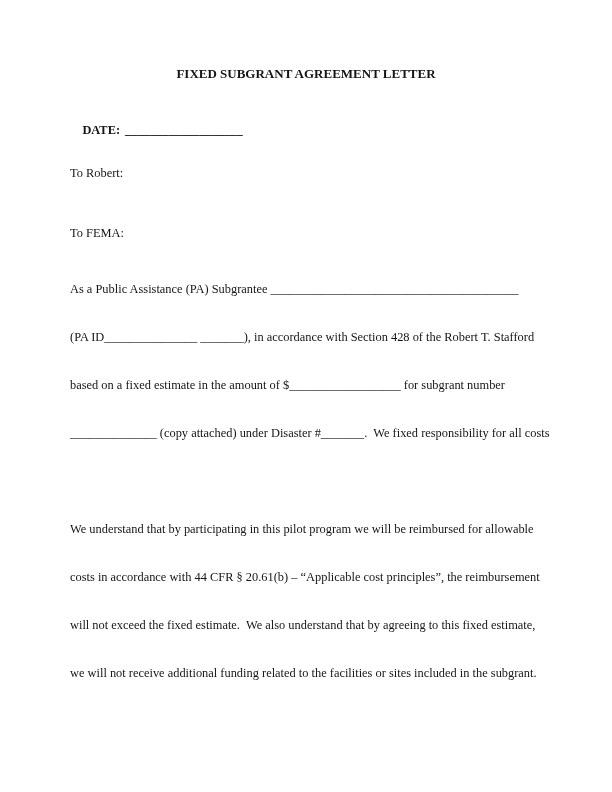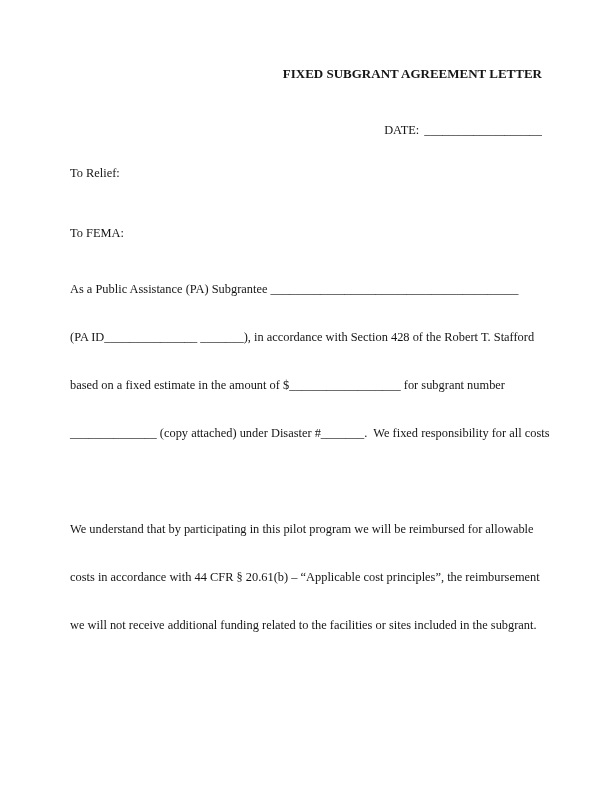--- a/index.html
+++ b/index.html
@@ -12,64 +12,66 @@
     box-sizing: border-box;
     padding: 0 70px 0 70px;
     overflow: hidden;
     font-family: "Liberation Serif", "DejaVu Serif", serif;
     font-size: 12.4px;
     line-height: 16px;
     color: #151515;
   }
   .doc-title {
     margin-top: 66px;
-    text-align: right;
+    text-align: center;
     font-weight: bold;
     font-size: 13px;
     line-height: 16px;
     white-space: pre;
   }
   .date-row {
     margin-top: 24px;
-    text-align: right;
+    text-align: left;
     white-space: pre;
+    font-weight: bold;
   }
   .date-row .blank { margin-left: 5px; }
   .to-address { margin-top: 11px; }
   .to-fema    { margin-top: 44px; }
   .para { white-space: pre; }
   .para1 { margin-top: 8px; }
   .para2 { margin-top: 16px; }
   .para .line { height: 16px; white-space: pre; }
 </style>
 </head>
 <body>
 
 <div class="page">
 
   <div class="doc-title">FIXED SUBGRANT AGREEMENT LETTER</div>
 
   <div class="date-row">
     <span>DATE:</span><span class="blank">___________________</span>
   </div>
 
-  <div class="to-address">To Relief:</div>
+  <div class="to-address">To Robert:</div>
 
   <div class="to-fema">To FEMA:</div>
 
   <div class="para para1">
     <div class="line">As a Public Assistance (PA) Subgrantee ________________________________________</div>
     <div class="line">(PA ID_______________ _______), in accordance with Section 428 of the Robert T. Stafford</div>
     <div class="line">based on a fixed estimate in the amount of $__________________ for subgrant number</div>
     <div class="line">______________ (copy attached) under Disaster #_______.  We fixed responsibility for all costs</div>
   </div>
 
   <div class="para para2">
     <div class="line">We understand that by participating in this pilot program we will be reimbursed for allowable</div>
     <div class="line">costs in accordance with 44 CFR § 20.61(b) – “Applicable cost principles”, the reimbursement</div>
+    <div class="line">will not exceed the fixed estimate.  We also understand that by agreeing to this fixed estimate,</div>
     <div class="line">we will not receive additional funding related to the facilities or sites included in the subgrant.</div>
     
     
     
     
   </div>
 
 </div>
 
 </body></html>

